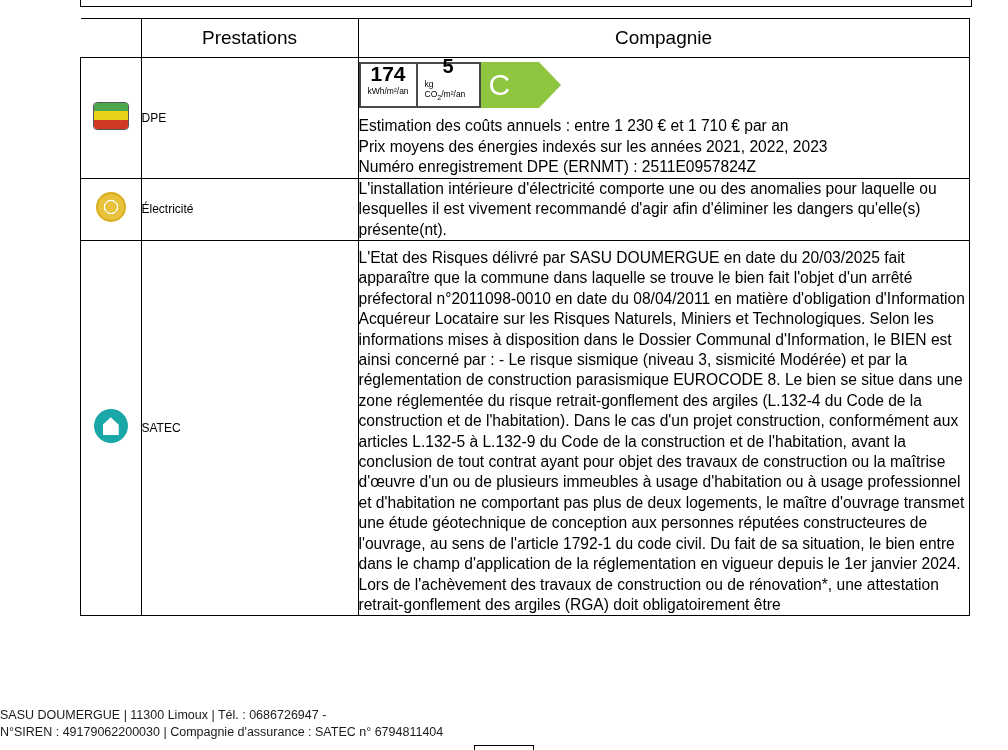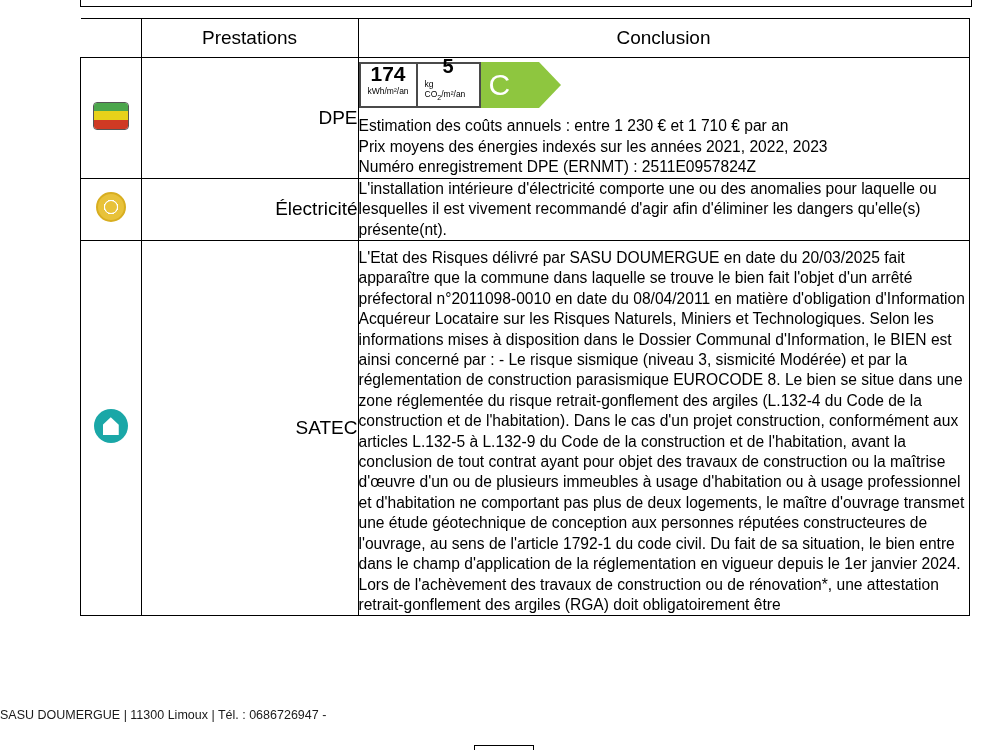--- a/index.html
+++ b/index.html
@@ -53,24 +53,23 @@
     font-size: 19px;
     text-align: center;
     background: #ffffff;
   }
   thead th.blank { border-left: none; }
   td.icon-cell {
     text-align: center;
     vertical-align: middle;
   }
   td.presta-cell {
-    font-size: 19px;
+    font-size: 12px;
     padding-left: 10px;
     vertical-align: middle;
-    text-align: right;
   }
   td.conc-cell {
     font-size: 15.6px;
     line-height: 20.5px;
     padding: 6px 8px 6px 8px;
     vertical-align: middle;
   }
   td.conc-cell.ernmt {
     vertical-align: top;
     line-height: 20.4px;
@@ -235,21 +234,21 @@
 
 <div class="page">
 
   <div class="top-strip"></div>
 
   <table class="report">
     <thead>
       <tr>
         <th class="col-icon blank"></th>
         <th class="col-presta">Prestations</th>
-        <th class="col-conc">Conclusion</th>
+        <th class="col-conc">Compagnie</th>
       </tr>
     </thead>
     <tbody>
 
       <tr>
         <td class="icon-cell">
           <span class="ico ico-dpe">
             <i class="g"></i><i class="y"></i><i class="r"></i>
           </span>
         </td>
@@ -296,16 +295,17 @@
 Selon les informations mises à disposition dans le Dossier Communal d'Information, le BIEN est ainsi concerné par :
 - Le risque sismique (niveau 3, sismicité Modérée) et par la réglementation de construction parasismique EUROCODE 8.
 Le bien se situe dans une zone réglementée du risque retrait-gonflement des argiles (L.132-4 du Code de la construction et de l'habitation).  Dans le cas d'un projet construction, conformément aux articles L.132-5 à L.132-9 du Code de la construction et de l'habitation, avant la conclusion de tout contrat ayant pour objet des travaux de construction ou la maîtrise d'œuvre d'un ou de plusieurs immeubles à usage d'habitation ou à usage professionnel et d'habitation ne comportant pas plus de deux logements, le maître d'ouvrage transmet une étude géotechnique de conception aux personnes réputées constructeures de l'ouvrage, au sens de l'article 1792-1 du code civil. Du fait de sa situation, le bien entre dans le champ d'application de la réglementation en vigueur depuis le 1er janvier 2024. Lors de l'achèvement des travaux de construction ou de rénovation*, une attestation retrait-gonflement des argiles (RGA) doit obligatoirement être</td>
       </tr>
 
     </tbody>
   </table>
 
   <div class="footer">
     <div>SASU DOUMERGUE |  11300 Limoux | Tél. : 0686726947 -</div>
+    <div>N°SIREN : 49179062200030 | Compagnie d'assurance : SATEC n° 6794811404</div>
   </div>
   <div class="footer-rule"></div>
 
 </div>
 
 </body></html>

